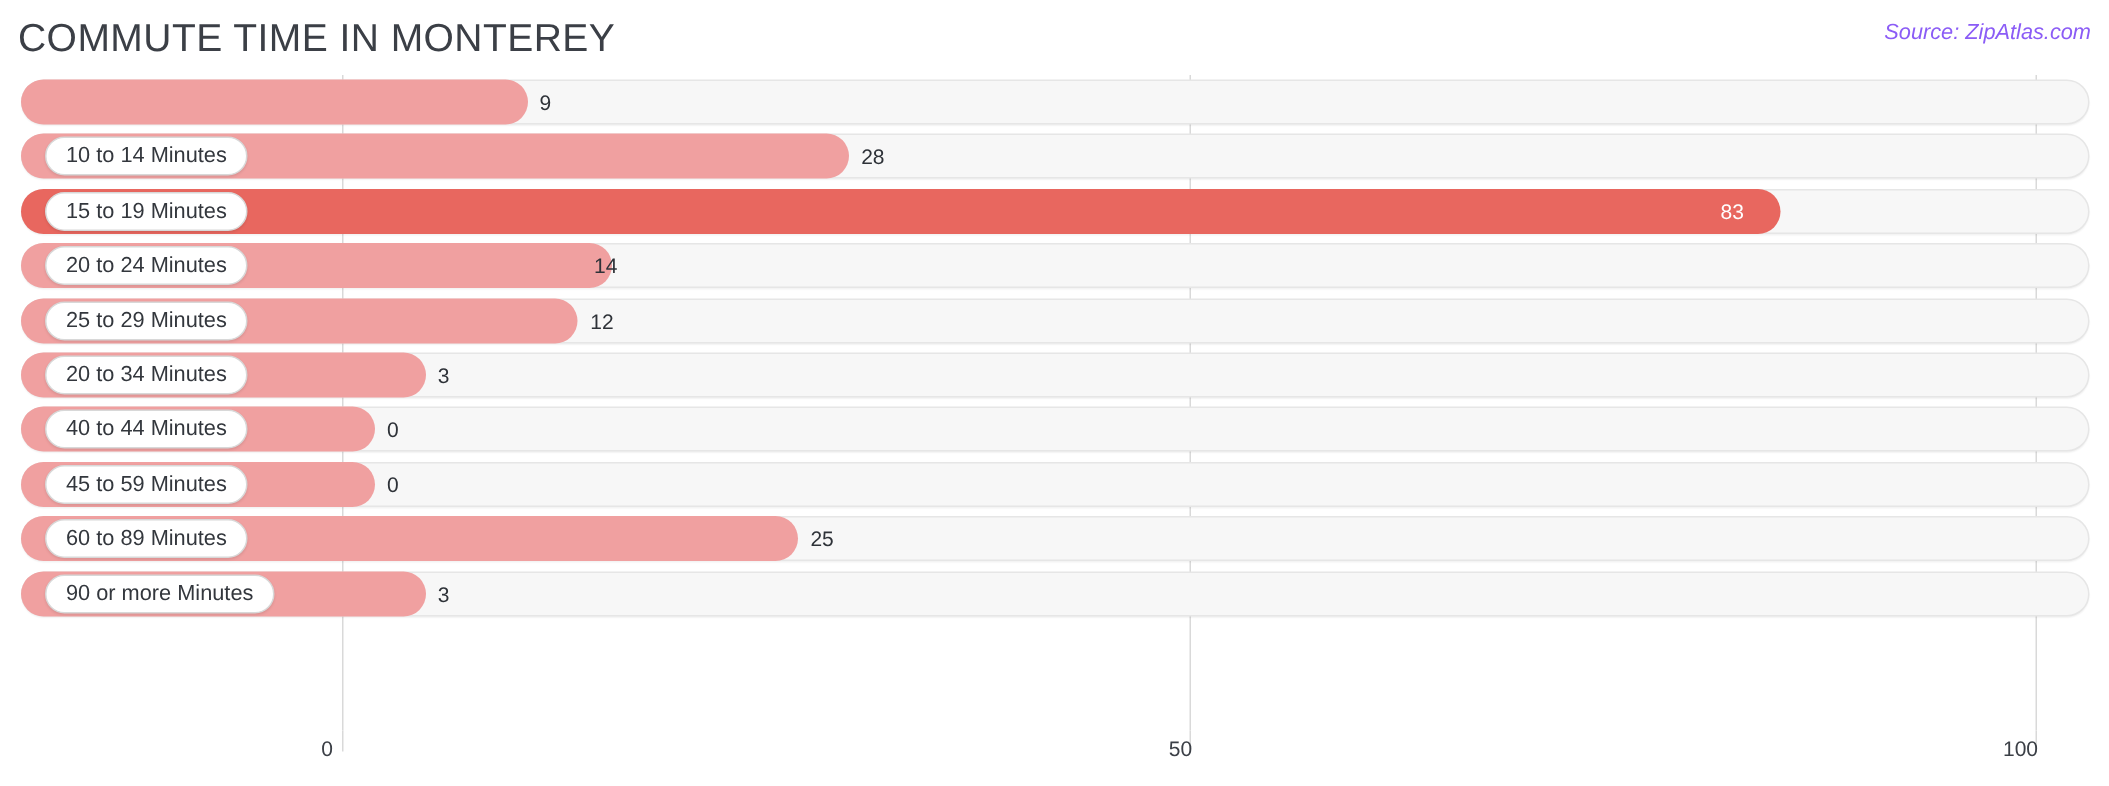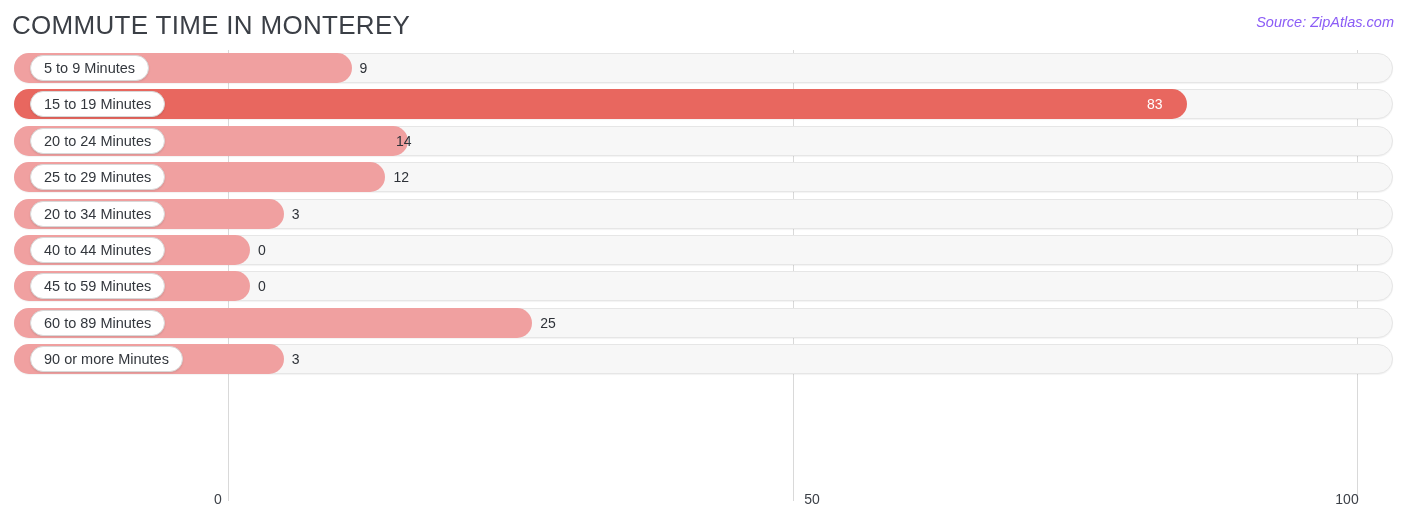--- a/index.html
+++ b/index.html
@@ -97,22 +97,27 @@
   <div class="plot">
     <div class="gridlines" id="gridlines">
         <div class="gridline" style="left: 228px;"></div>
         <div class="gridline" style="left: 792.5px;"></div>
         <div class="gridline" style="left: 1357px;"></div>
       </div>
     <div class="rows" id="rows">
         <div class="row" style="height: 36.4px;">
           <div class="track"></div>
           <div class="bar" style="width: 337.61px;"></div>
-          <div class="pill">5 to 9 Minutes</div>
           <div class="val" style="left: 359.61px;">9</div>
+        </div>
+        <div class="row" style="height: 36.4px;">
+          <div class="track"></div>
+          <div class="bar" style="width: 552.12px;"></div>
+          <div class="pill">10 to 14 Minutes</div>
+          <div class="val" style="left: 574.12px;">28</div>
         </div>
         <div class="row" style="height: 36.4px;">
           <div class="track"></div>
           <div class="bar hi" style="width: 1173.07px;"></div>
           <div class="pill">15 to 19 Minutes</div>
           <div class="val inside" style="left: 1147.07px; text-align: right;">83</div>
         </div>
         <div class="row" style="height: 36.4px;">
           <div class="track"></div>
           <div class="bar" style="width: 394.06px;"></div>
@@ -155,18 +160,18 @@
           <div class="pill">90 or more Minutes</div>
           <div class="val" style="left: 291.87px;">3</div>
         </div>
       </div>
   </div>
 
   <div class="axis" id="axis">
       <div class="tick-line" style="left: 228px;"></div>
       <div class="tick" style="left: 218px;">0</div>
       <div class="tick-line" style="left: 792.5px;"></div>
-      <div class="tick" style="left: 812px;">50</div>
+      <div class="tick" style="left: 787px;">50</div>
       <div class="tick-line" style="left: 1357px;"></div>
       <div class="tick" style="left: 1347px;">100</div>
     </div>
 
 </div>
 
 </body></html>

